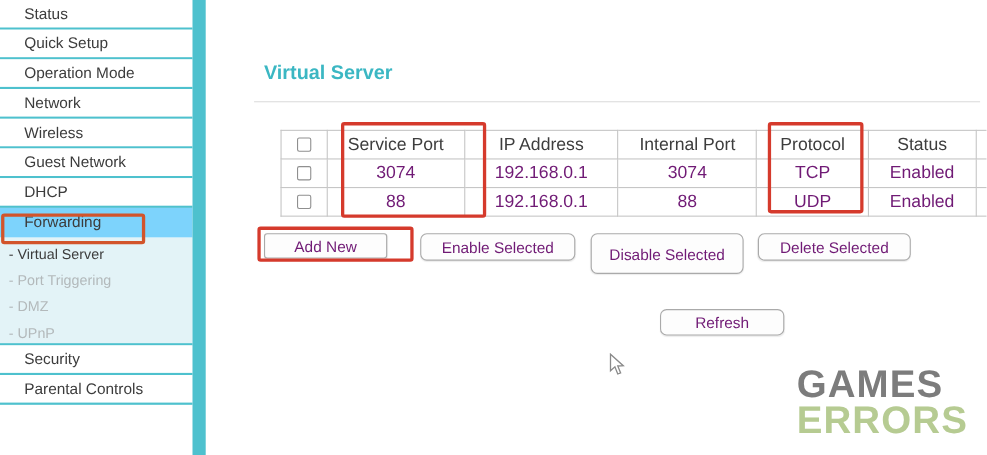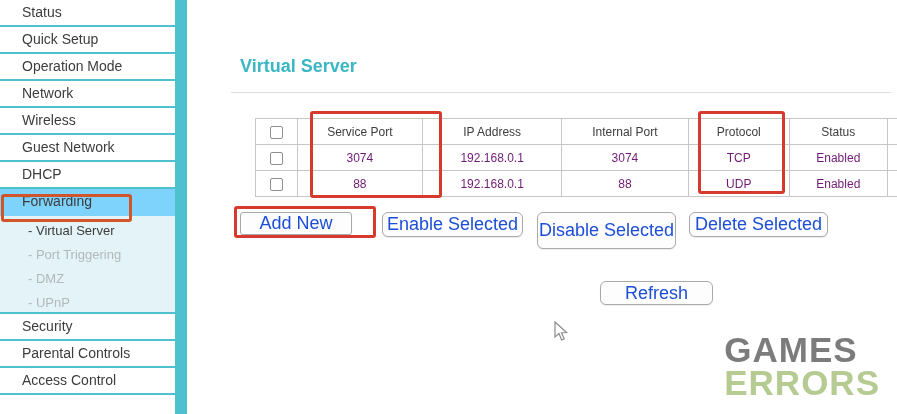--- a/index.html
+++ b/index.html
@@ -30,21 +30,21 @@
     border-bottom:none;
     height:27px;
   }
   .sub-block {
     background:#e3f3f7;
     border-bottom:2px solid #4ec1ce;
     padding-top:3px; height:98px;
   }
   .sub-item {
     height:24px; line-height:24px;
-    padding-left:28px;
+    padding-left:8px;
     font-size:13px; color:#b3b9bb;
     cursor:pointer; white-space:nowrap;
   }
   .sub-item.current { color:#3c3c3c; }
   .teal-bar {
     position:absolute; left:175px; top:0; width:12px; height:414px;
     background:#4ec1ce;
   }
 
   
@@ -53,41 +53,41 @@
     font-size:18px; color:#3bb7c3;
   }
   .title-divider {
     position:absolute; left:231px; top:92px; width:660px; height:1px;
     background:#dcdcdc;
   }
 
   table.vs-table {
     position:absolute; left:255px; top:118px;
     border-collapse:collapse; table-layout:fixed;
-    font-size:12px; color:#4a4a4a;
+    font-size:16px; color:#4a4a4a;
   }
   .vs-table th, .vs-table td {
     border:1px solid #c6c6c6;
     height:26px; text-align:center;
     font-weight:normal; color:#701a75;
     overflow:hidden;
   }
   .vs-table th { color:#3d3d3d; }
   .vs-table .sliver { border-right:none; }
   .cbx {
     display:inline-block; width:13px; height:13px;
     border:1px solid #8f8f8f; border-radius:2px;
     background:#fff; vertical-align:middle; cursor:pointer;
   }
 
   .btn {
     position:absolute;
     background:#fdfdfd;
     border:1px solid #aaaaaa; border-radius:6px;
-    font-size:18px; color:#1d4ed8; text-align:center;
+    font-size:14px; color:#701a75; text-align:center;
     font-family:"Liberation Sans","DejaVu Sans",sans-serif;
     box-shadow:0 1px 1px rgba(0,0,0,0.08);
     cursor:pointer;
   }
   #btn-add-new    { left:240px; top:212px; width:112px; height:23px; border-radius:3px; }
   #btn-enable     { left:382px; top:212px; width:141px; height:25px; }
   #btn-disable    { left:537px; top:212px; width:139px; height:37px; }
   #btn-delete     { left:689px; top:212px; width:139px; height:25px; }
   #btn-refresh    { left:600px; top:281px; width:113px; height:24px; }
 
@@ -127,21 +127,20 @@
   <div class="side-item">DHCP</div>
   <div class="side-item active">Forwarding</div>
   <div class="sub-block">
     <div class="sub-item current">- Virtual Server</div>
     <div class="sub-item">- Port Triggering</div>
     <div class="sub-item">- DMZ</div>
     <div class="sub-item">- UPnP</div>
   </div>
   <div class="side-item">Security</div>
   <div class="side-item">Parental Controls</div>
-  <div class="side-item">Access Control</div>
 </nav>
 <div class="teal-bar"></div>
 
 <h1 class="page-title">Virtual Server</h1>
 <div class="title-divider"></div>
 
 <table class="vs-table">
   <colgroup>
     <col style="width:42px">
       <col style="width:126px">

